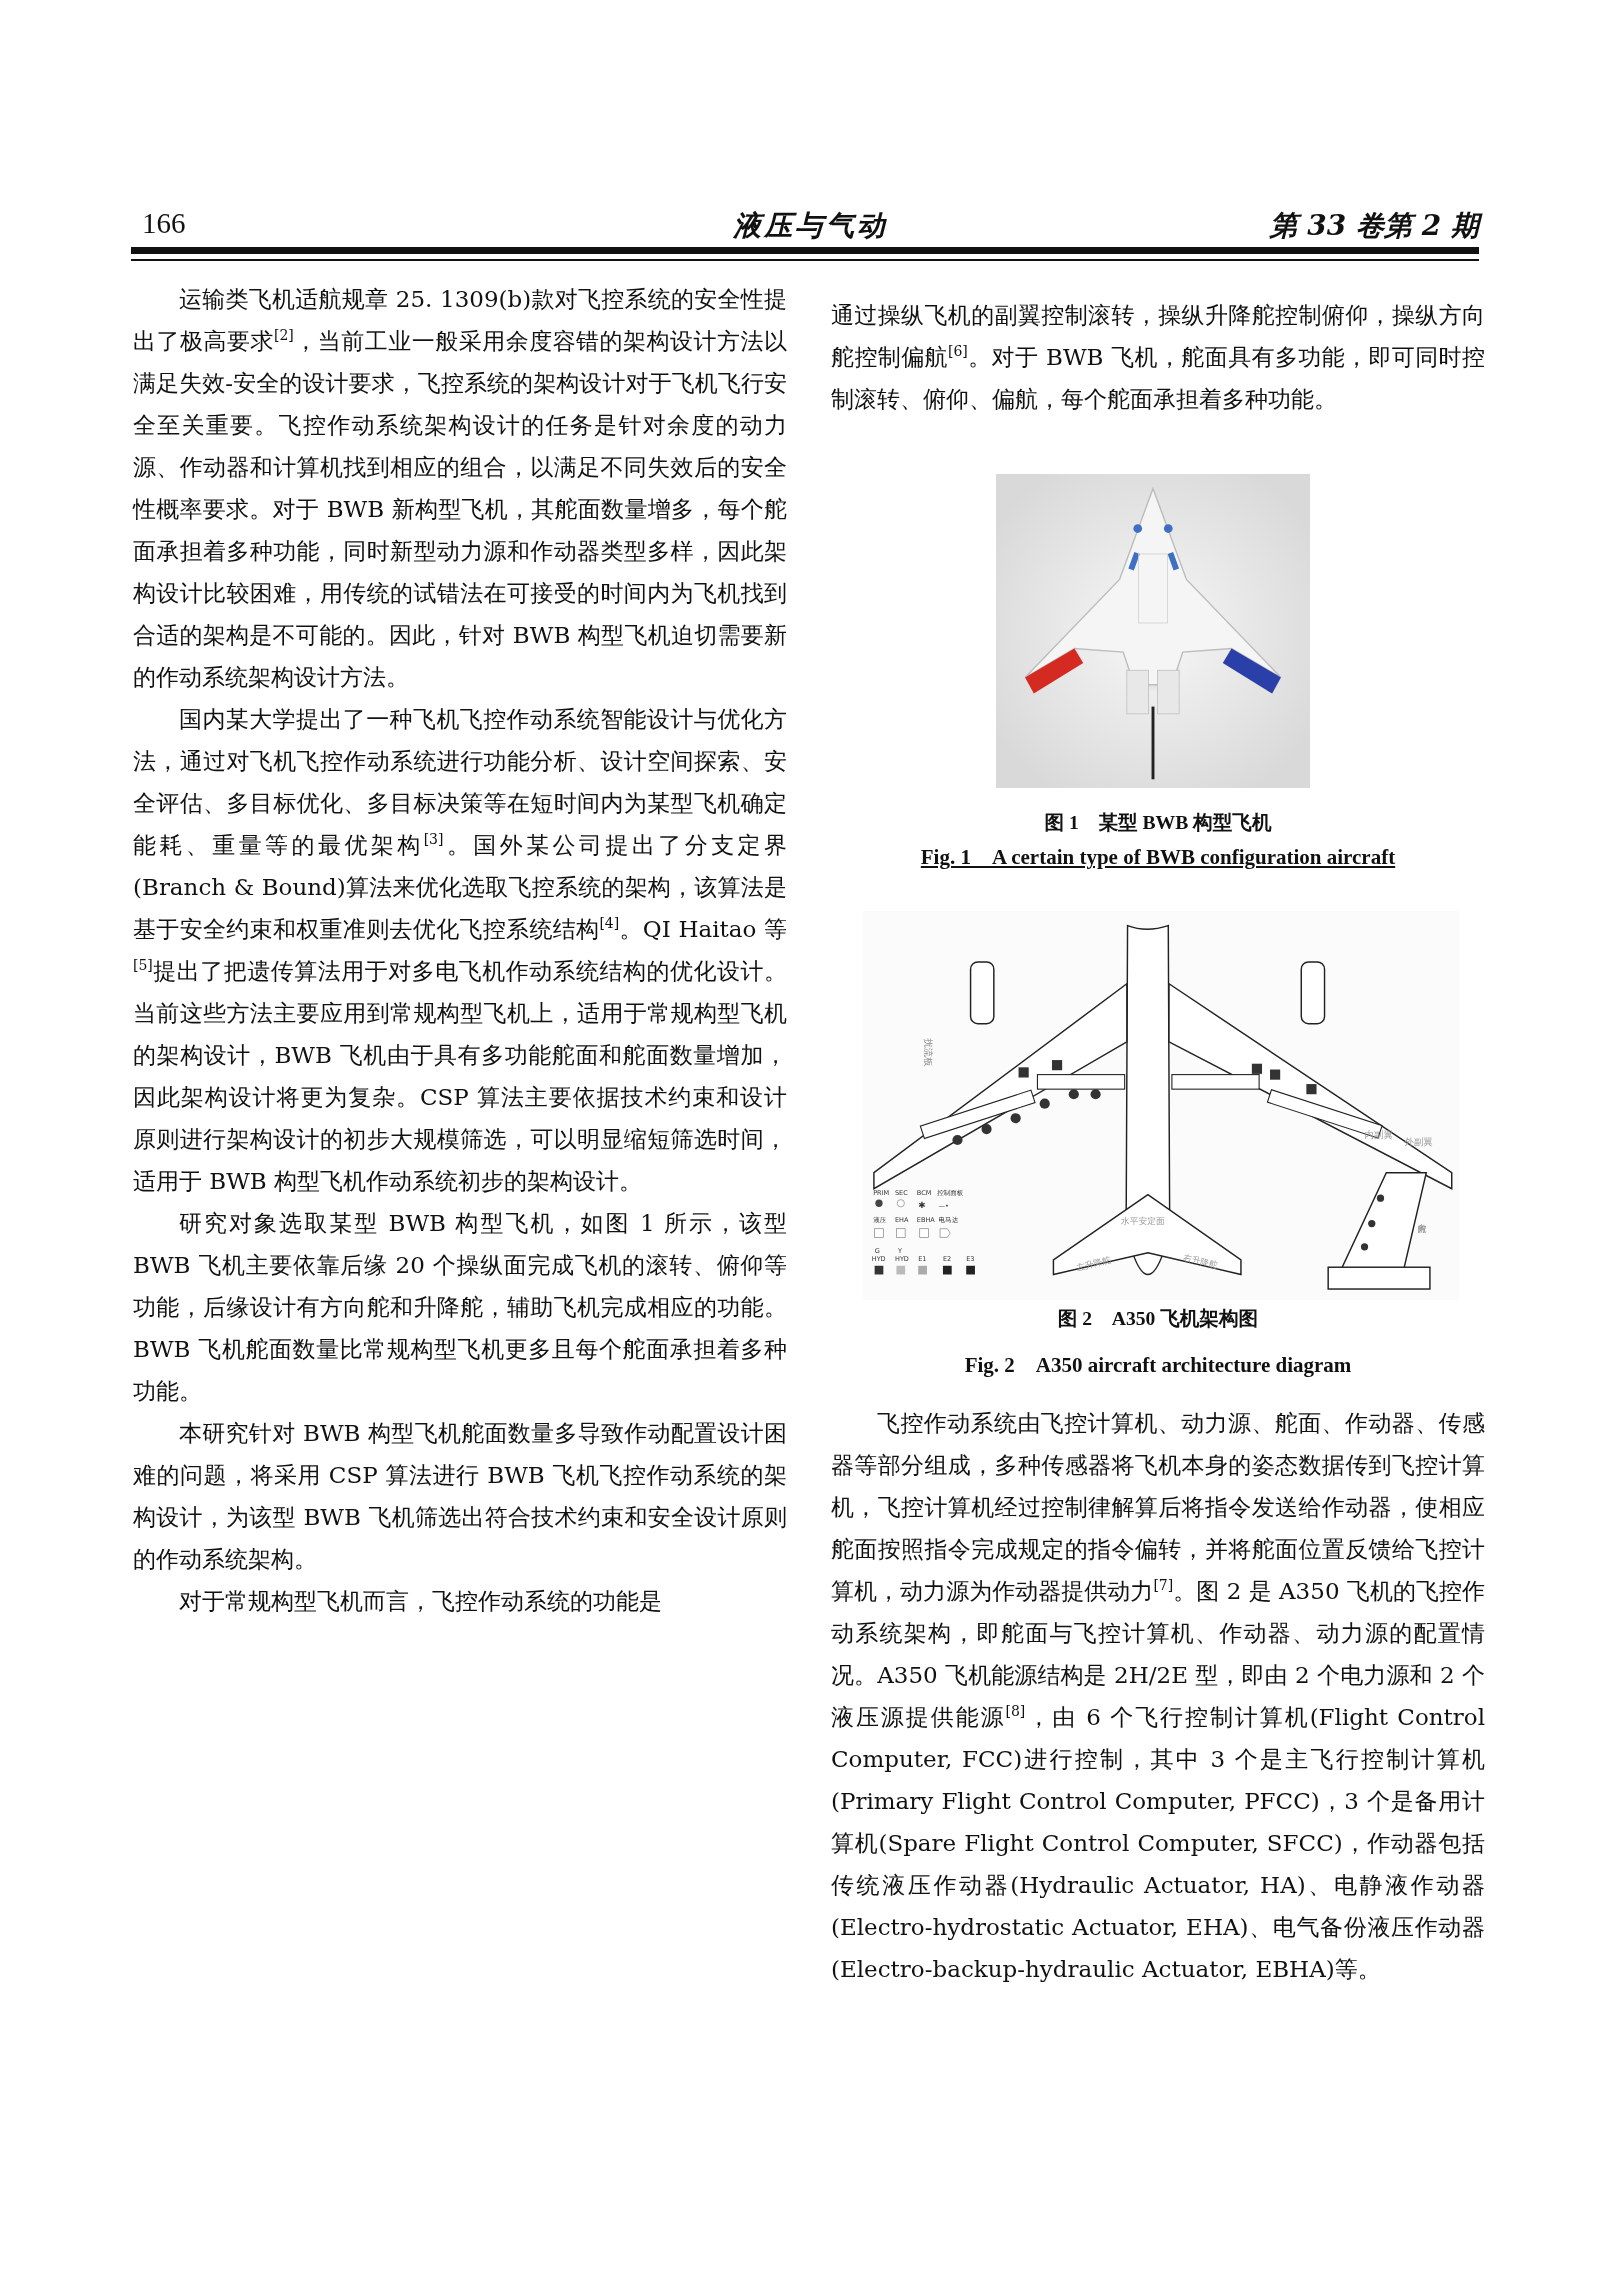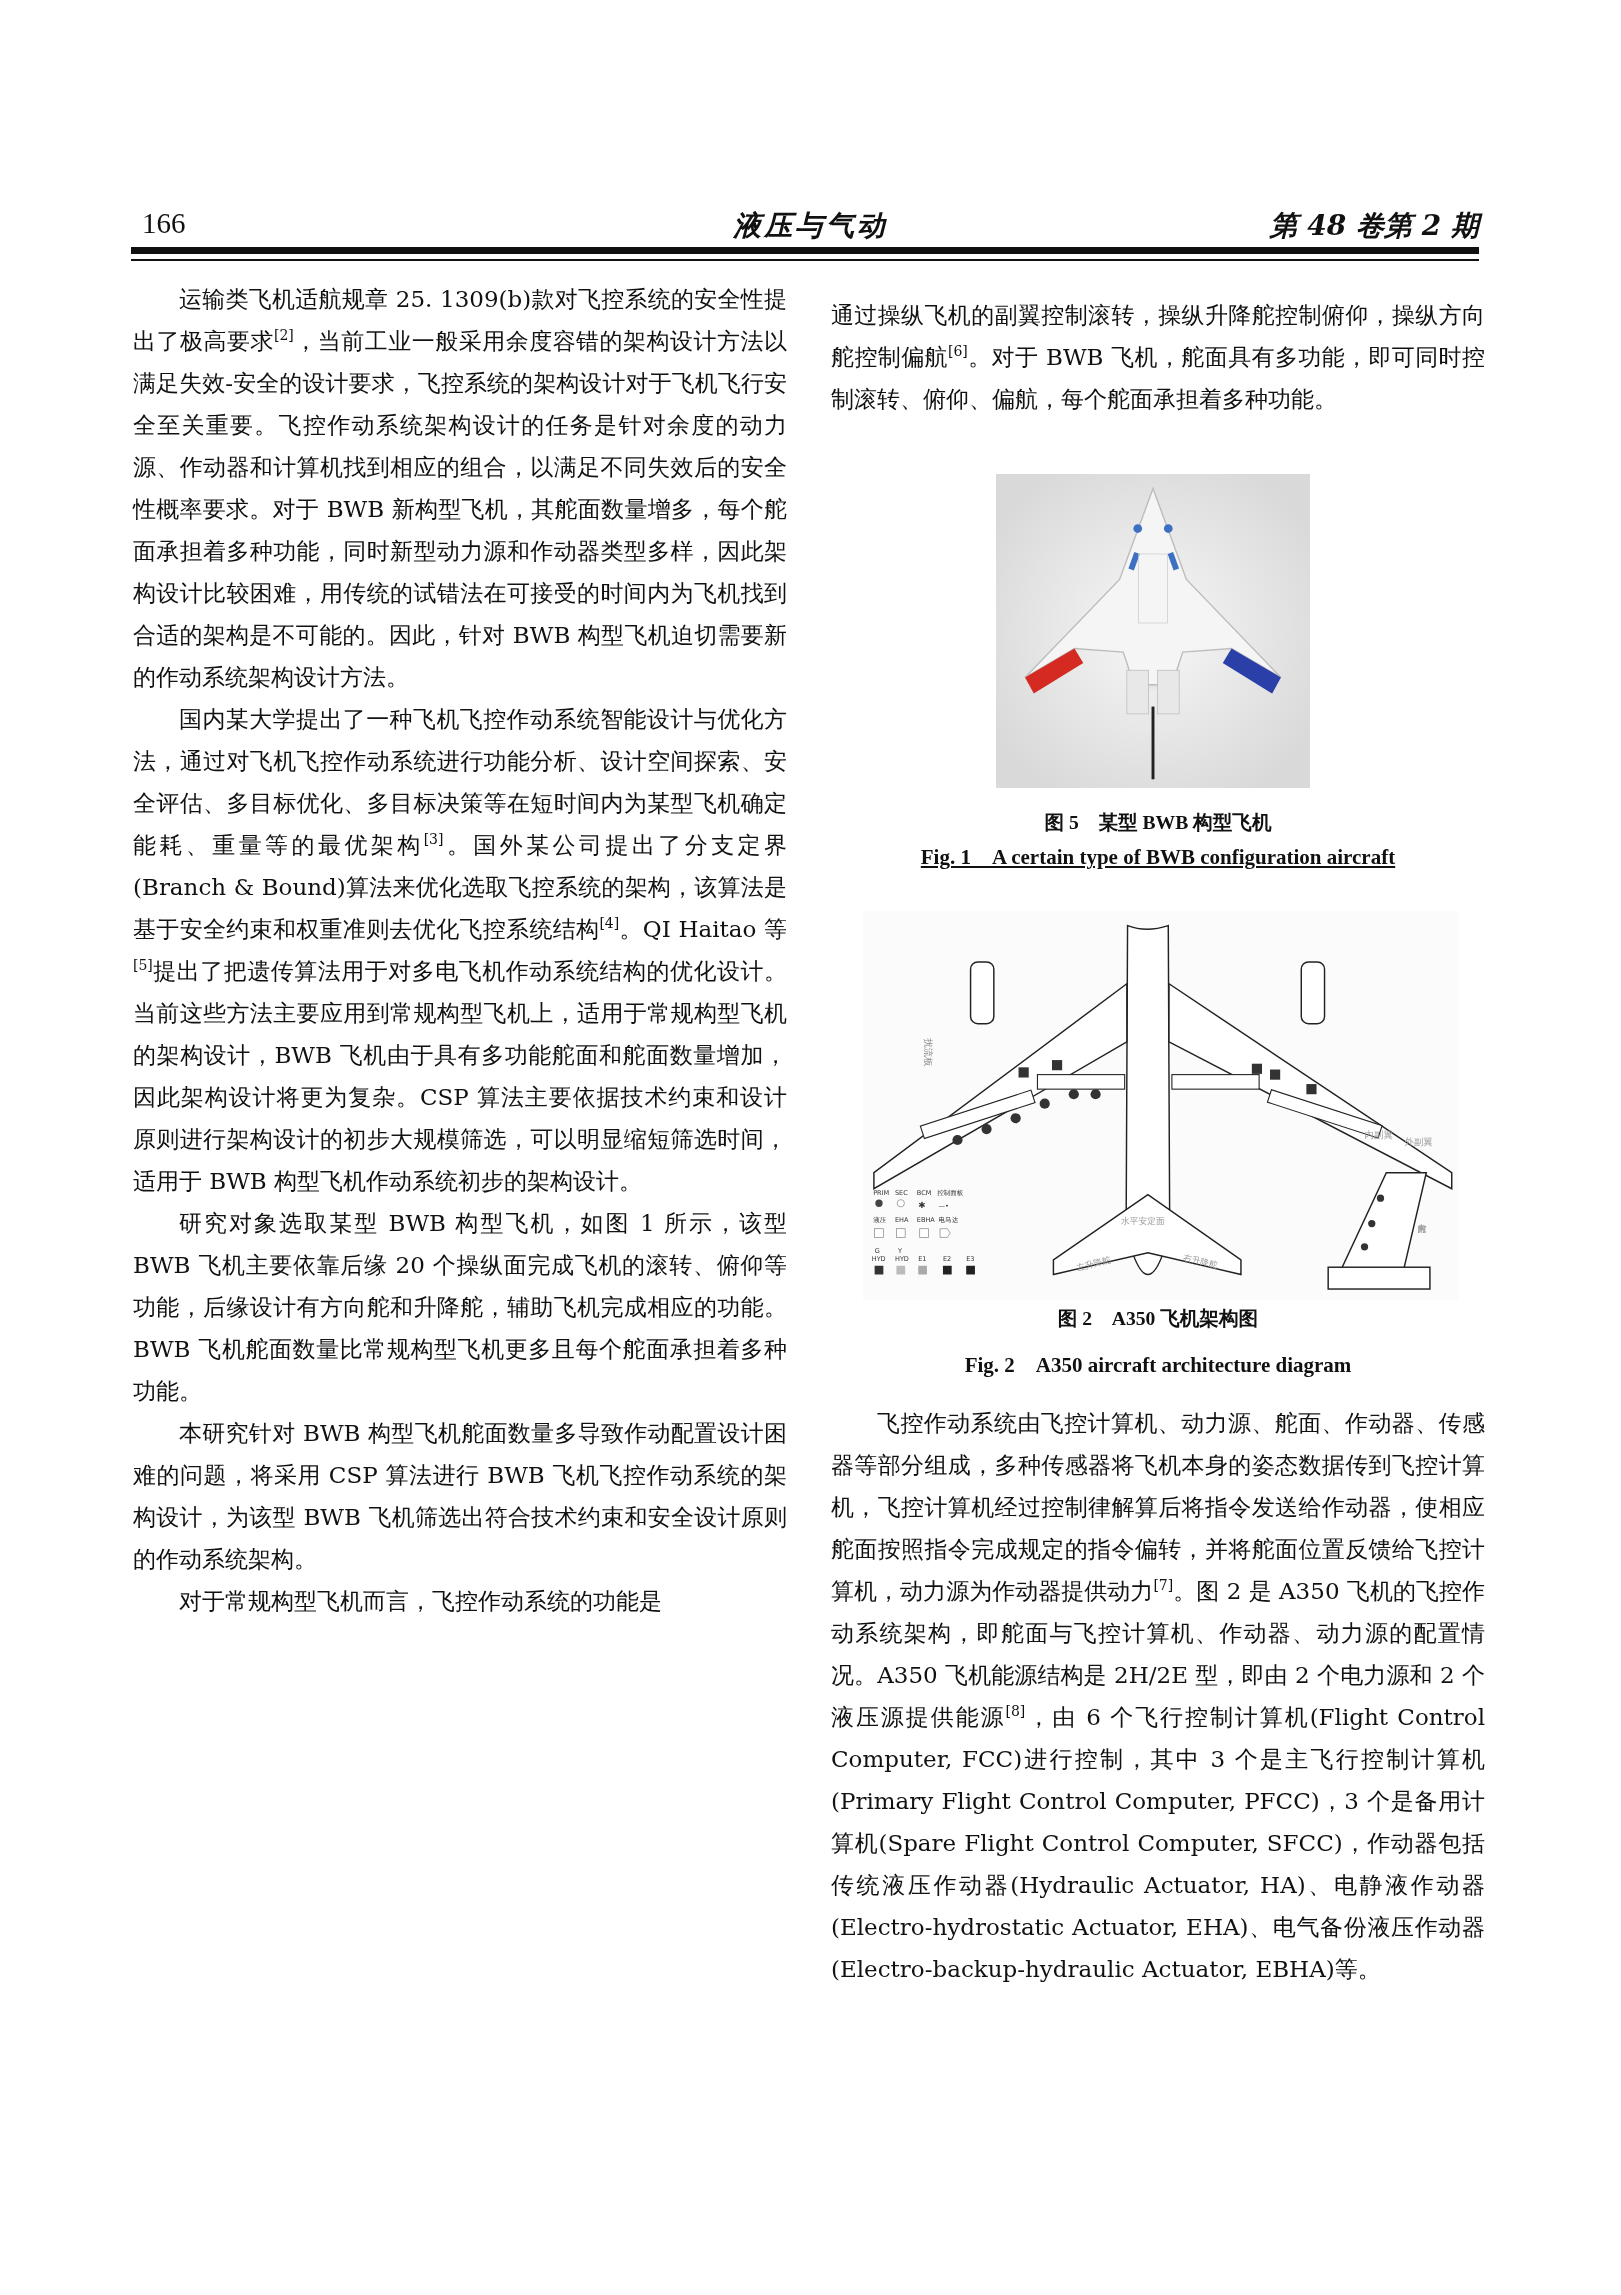--- a/index.html
+++ b/index.html
@@ -28,21 +28,21 @@
   .caption { position: absolute; left: 831px; width: 654px; text-align: center; font-weight: bold; font-family: "Liberation Serif", serif; }
   .cap-cn { font-size: 19.6px; }
   .cap-en { font-size: 21px; }
 </style>
 </head>
 <body>
 
 <div class="header">
   <span class="hdr-page">166</span>
   <div class="hdr-journal">液压与气动</div>
-  <span class="hdr-issue">第 48 卷第 2 期</span>
+  <span class="hdr-issue">第 33 卷第 2 期</span>
 </div>
 <div class="rule-thick"></div>
 <div class="rule-thin"></div>
 
 <div class="col col-left">
   <p class="para"><span>运输类飞机适航规章 25. 1309(b)款对飞控系统的安全性提出了极高要求</span><sup>[2]</sup><span>，当前工业一般采用余度容错的架构设计方法以满足失效-安全的设计要求，飞控系统的架构设计对于飞机飞行安全至关重要。飞控作动系统架构设计的任务是针对余度的动力源、作动器和计算机找到相应的组合，以满足不同失效后的安全性概率要求。对于 BWB 新构型飞机，其舵面数量增多，每个舵面承担着多种功能，同时新型动力源和作动器类型多样，因此架构设计比较困难，用传统的试错法在可接受的时间内为飞机找到合适的架构是不可能的。因此，针对 BWB 构型飞机迫切需要新的作动系统架构设计方法。</span></p>
   <p class="para"><span>国内某大学提出了一种飞机飞控作动系统智能设计与优化方法，通过对飞机飞控作动系统进行功能分析、设计空间探索、安全评估、多目标优化、多目标决策等在短时间内为某型飞机确定能耗、重量等的最优架构</span><sup>[3]</sup><span>。国外某公司提出了分支定界(Branch &amp; Bound)算法来优化选取飞控系统的架构，该算法是基于安全约束和权重准则去优化飞控系统结构</span><sup>[4]</sup><span>。QI Haitao 等</span><sup>[5]</sup><span>提出了把遗传算法用于对多电飞机作动系统结构的优化设计。当前这些方法主要应用到常规构型飞机上，适用于常规构型飞机的架构设计，BWB 飞机由于具有多功能舵面和舵面数量增加，因此架构设计将更为复杂。CSP 算法主要依据技术约束和设计原则进行架构设计的初步大规模筛选，可以明显缩短筛选时间，适用于 BWB 构型飞机作动系统初步的架构设计。</span></p>
   <p class="para">研究对象选取某型 BWB 构型飞机，如图 1 所示，该型 BWB 飞机主要依靠后缘 20 个操纵面完成飞机的滚转、俯仰等功能，后缘设计有方向舵和升降舵，辅助飞机完成相应的功能。BWB 飞机舵面数量比常规构型飞机更多且每个舵面承担着多种功能。</p>
   <p class="para">本研究针对 BWB 构型飞机舵面数量多导致作动配置设计困难的问题，将采用 CSP 算法进行 BWB 飞机飞控作动系统的架构设计，为该型 BWB 飞机筛选出符合技术约束和安全设计原则的作动系统架构。</p>
   <p class="para">对于常规构型飞机而言，飞控作动系统的功能是</p>
@@ -73,21 +73,21 @@
       <circle cx="237" cy="75" r="6" fill="#3d6fc2"></circle>
     <rect x="186" y="108" width="8" height="24" fill="#3d6fc2" transform="rotate(20 190 120)"></rect>
     <rect x="240" y="108" width="8" height="24" fill="#3d6fc2" transform="rotate(-20 244 120)"></rect>
     <rect x="196" y="110" width="40" height="95" fill="none" stroke="#ccc"></rect>
     <rect x="180" y="270" width="30" height="60" fill="#e8e8e8" stroke="#bbb"></rect>
     <rect x="222" y="270" width="30" height="60" fill="#e8e8e8" stroke="#bbb"></rect>
     <rect x="214" y="320" width="4" height="100" fill="#222"></rect>
   </svg>
 </div>
 <div class="caption" style="top:809px;">
-  <div class="cap-cn">图 5　某型 BWB 构型飞机</div>
+  <div class="cap-cn">图 1　某型 BWB 构型飞机</div>
   <div class="cap-en" style="margin-top:7.3px;text-decoration:underline;">Fig. 1　A certain type of BWB configuration aircraft</div>
 </div>
 
 <div class="fig2">
   <svg width="596" height="389" viewBox="0 0 820 535" font-family="DejaVu Sans, sans-serif">
 
     <path d="M364,20 Q390,30 420,20 L422,440 Q392,560 362,440 Z" fill="#fff" stroke="#222" stroke-width="2"></path>
 
     <polygon points="363,100 15,360 15,382 363,180" fill="#fff" stroke="#222" stroke-width="2"></polygon>
     <polygon points="421,100 810,360 810,382 421,180" fill="#fff" stroke="#222" stroke-width="2"></polygon>

